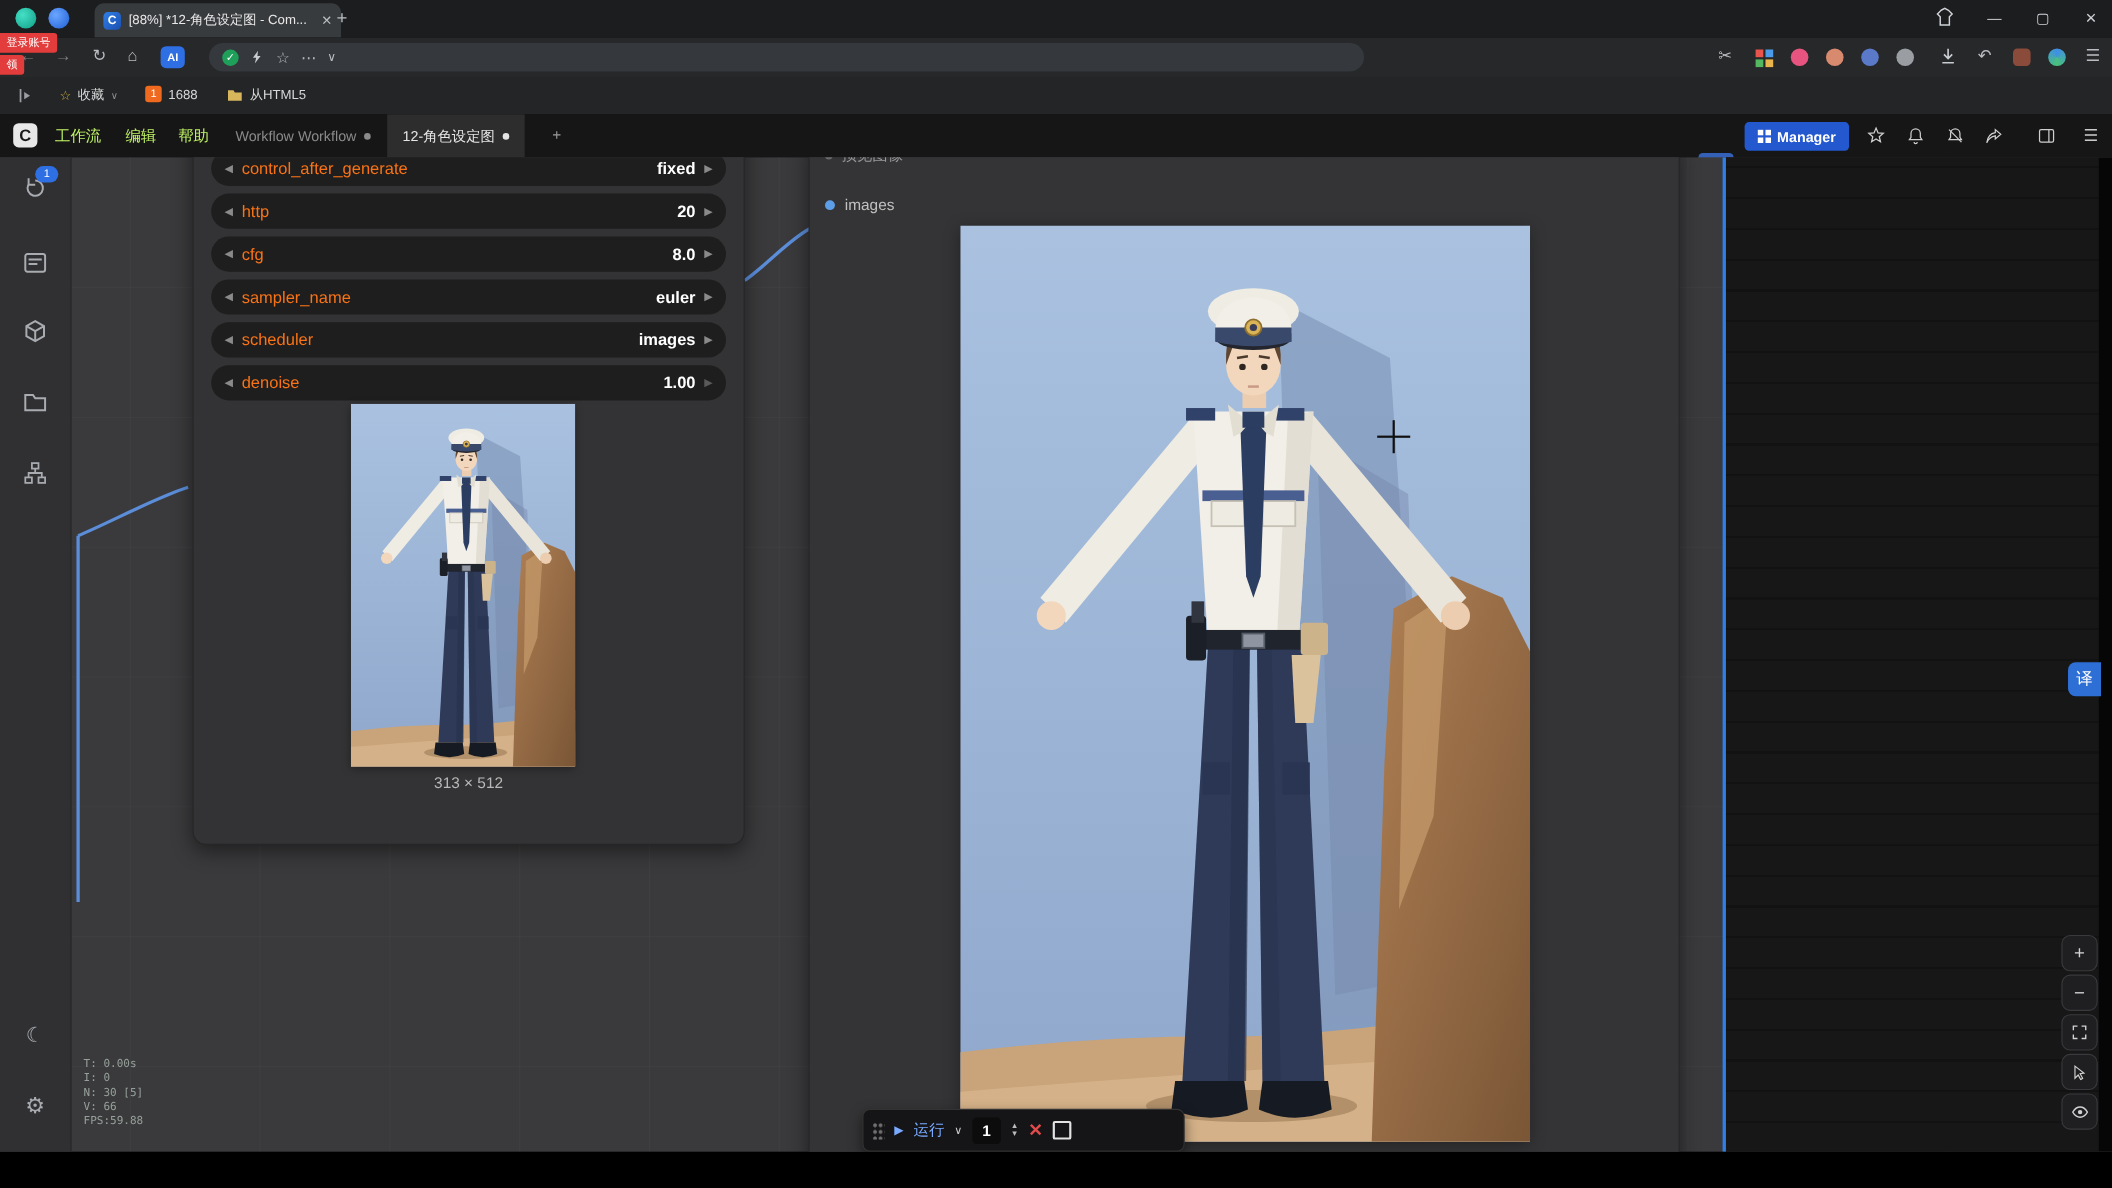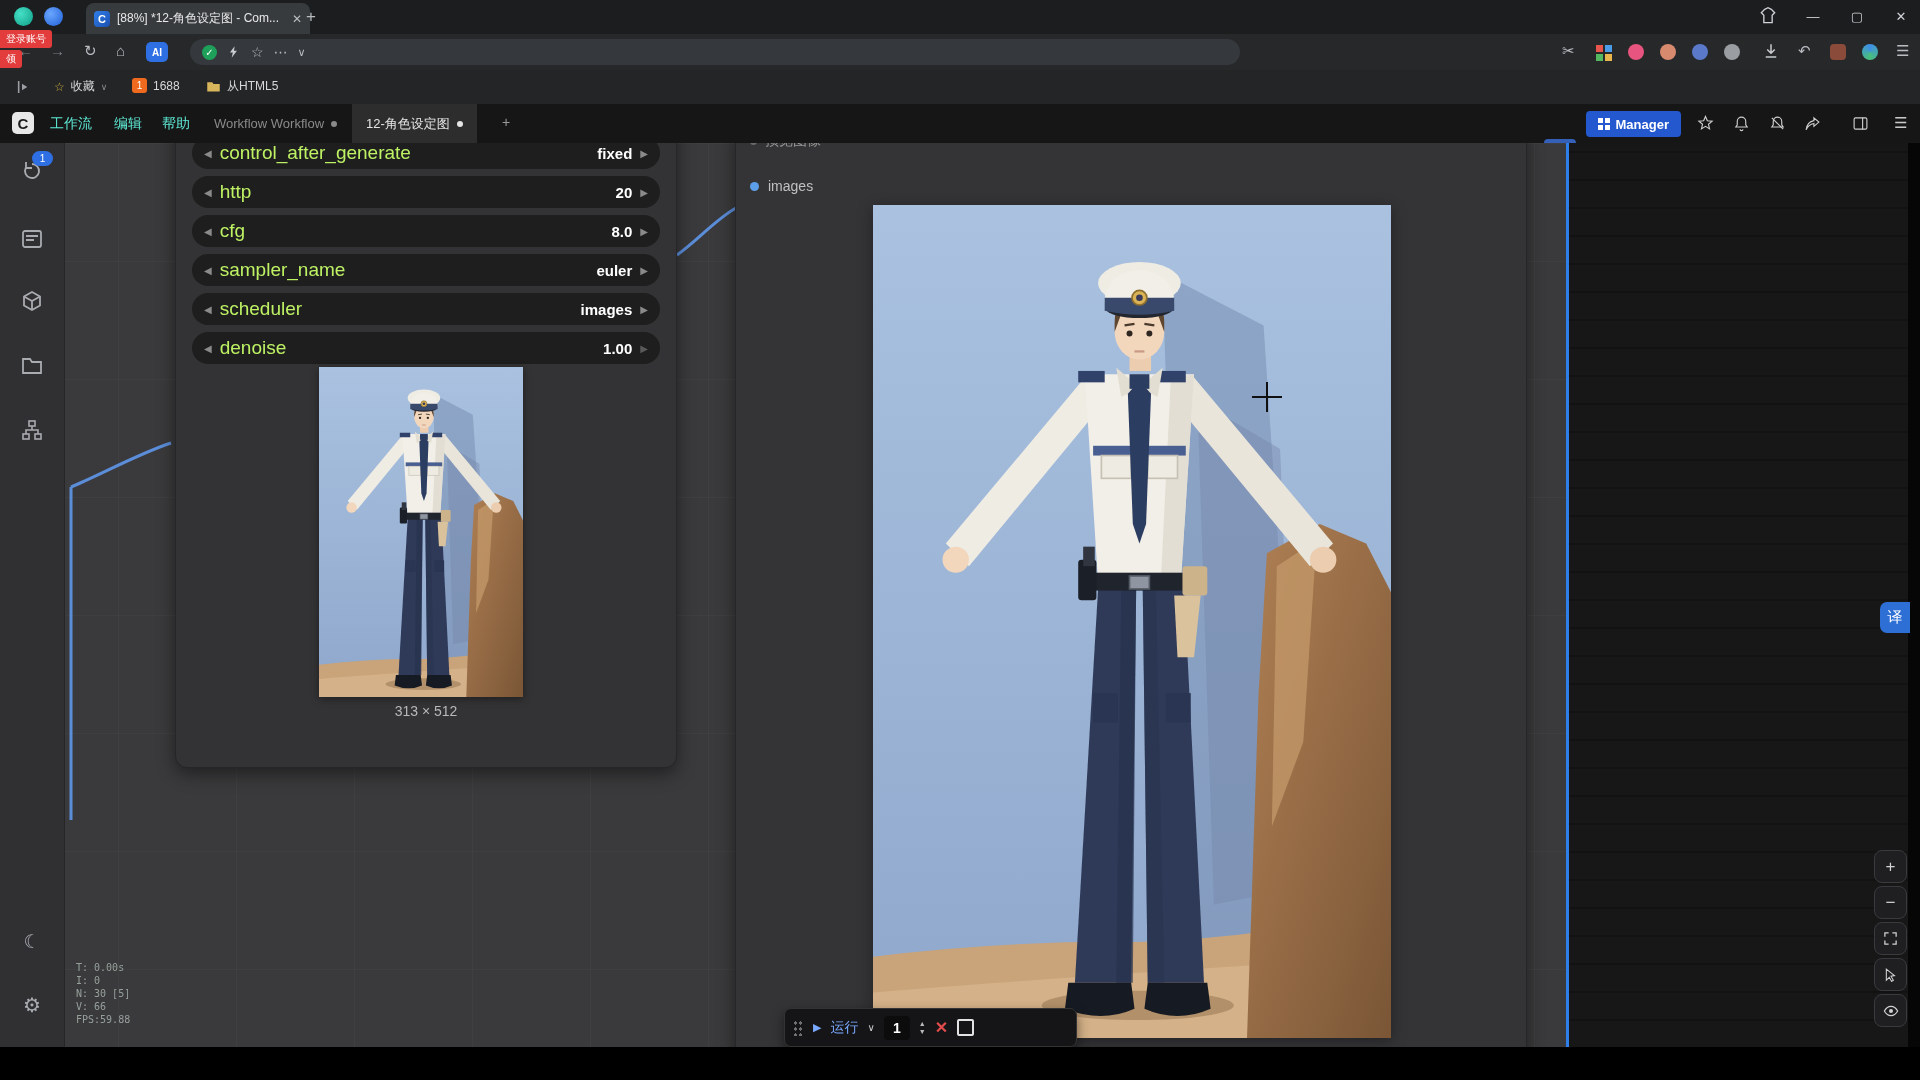--- a/index.html
+++ b/index.html
@@ -30,21 +30,21 @@
   .ext-dot{width:16px;height:16px;border-radius:50%;}
   .ai-chip{width:22px;height:20px;border-radius:5px;background:#2f6fe4;color:#fff;font-size:10px;font-weight:bold;
            display:flex;align-items:center;justify-content:center;}
   .bookmarks{left:0;top:70px;width:1920px;height:34px;background:#232527;border-bottom:1px solid #111;}
   .bm-item{display:flex;align-items:center;gap:6px;font-size:12px;color:#d8d8d8;}
 
   
   .menubar{left:0;top:104px;width:1920px;height:39px;background:#161616;}
   .logo-sq{width:22px;height:22px;border-radius:5px;background:#e8e8e8;color:#1a1a1a;font-weight:bold;
            font-size:15px;display:flex;align-items:center;justify-content:center;}
-  .menu-item{font-size:14px;color:#5eead4;padding:0 10px;}
+  .menu-item{font-size:14px;color:#bef264;padding:0 10px;}
   .wf-tab{font-size:13px;display:flex;align-items:center;gap:7px;padding:0 14px;height:39px;}
   .wf-tab.inactive{color:#8a8a8a;}
   .wf-tab.active{color:#e5e5e5;background:#2d2d2d;text-align:right;}
   .tab-dot{width:6px;height:6px;border-radius:50%;background:currentColor;}
   .mgr-btn{height:26px;background:#2358cf;border-radius:4px;color:#fff;font-size:13px;font-weight:bold;
            display:flex;align-items:center;gap:6px;padding:0 12px;}
   .wenA{width:32px;height:26px;background:#3560b8;border-radius:4px;color:#dce8ff;font-size:11px;
         display:flex;align-items:center;justify-content:center;margin-top:28px;}
   .mb-ico{color:#c9c9c9;}
 
@@ -57,21 +57,21 @@
   .rail-ico{left:17px;width:30px;height:30px;display:flex;align-items:center;justify-content:center;}
   .badge{position:absolute;right:-6px;top:-5px;min-width:15px;height:15px;border-radius:8px;background:#2f6fe4;
          color:#fff;font-size:10px;display:flex;align-items:center;justify-content:center;padding:0 3px;}
   .stats{left:76px;top:818px;font-family:"DejaVu Sans Mono",monospace;font-size:10px;color:#96a09a;
          line-height:13px;z-index:8;}
   .node{background:#333335;border:1px solid #262628;border-radius:12px;
         box-shadow:0 6px 18px rgba(0,0,0,.45);z-index:4;}
   .widget{height:32px;margin:0 16px 7px 16px;background:#1e1e1e;border-radius:16px;
           display:flex;align-items:center;padding:0 12px;gap:8px;}
   .w-arrow{color:#8a8a8a;font-size:10px;}
-  .w-label{flex:1;color:#bef264;font-size:19px;}
+  .w-label{flex:1;color:#f97316;font-size:15px;}
   .w-value{color:#fff;font-size:15px;font-weight:bold;}
   .thumb-wrap{position:absolute;left:143px;top:268px;width:204px;height:330px;
               box-shadow:0 2px 8px rgba(0,0,0,.4);}
   .thumb-cap{position:absolute;left:0;top:604px;width:100%;text-align:center;font-size:14px;color:#b8b8b8;}
   .pv-title{position:absolute;left:14px;top:6px;font-size:14px;color:#9a9a9a;display:flex;gap:8px;align-items:center;}
   .pv-out{position:absolute;left:14px;top:52px;display:flex;gap:9px;align-items:center;}
   .io-dot{width:9px;height:9px;border-radius:50%;background:#5d9ee8;}
   .pv-out span{font-size:14px;color:#c0c0c0;}
   .bigimg{position:absolute;left:137px;top:79px;width:518px;height:833px;box-shadow:0 3px 14px rgba(0,0,0,.35);}
 

